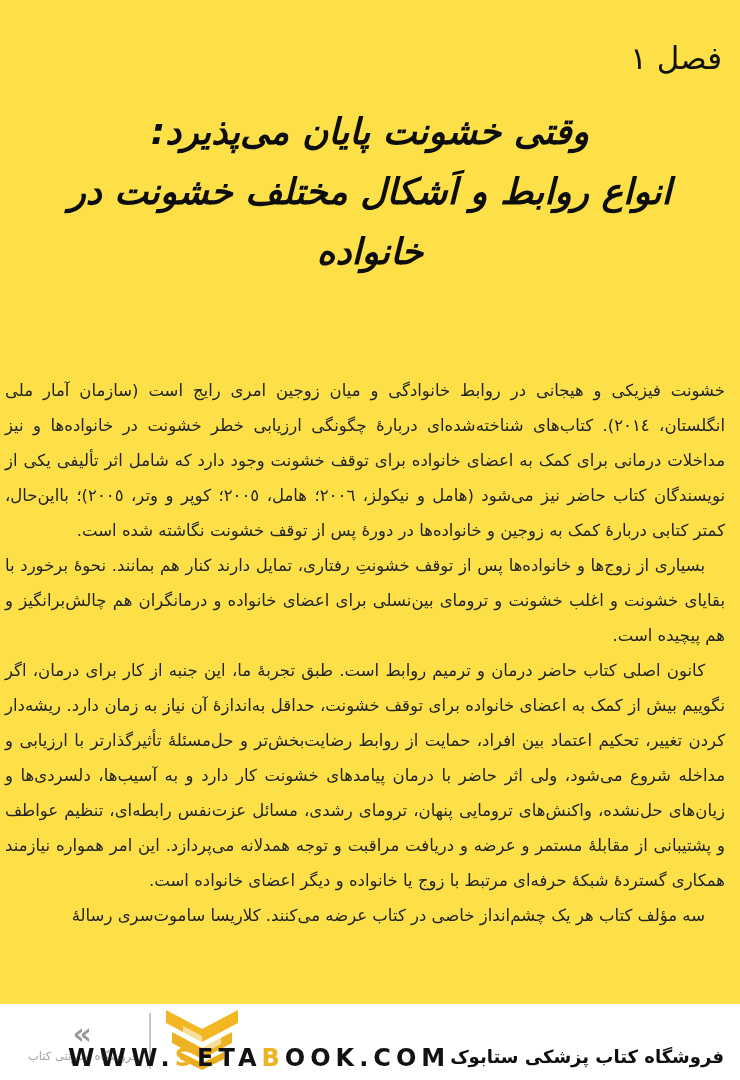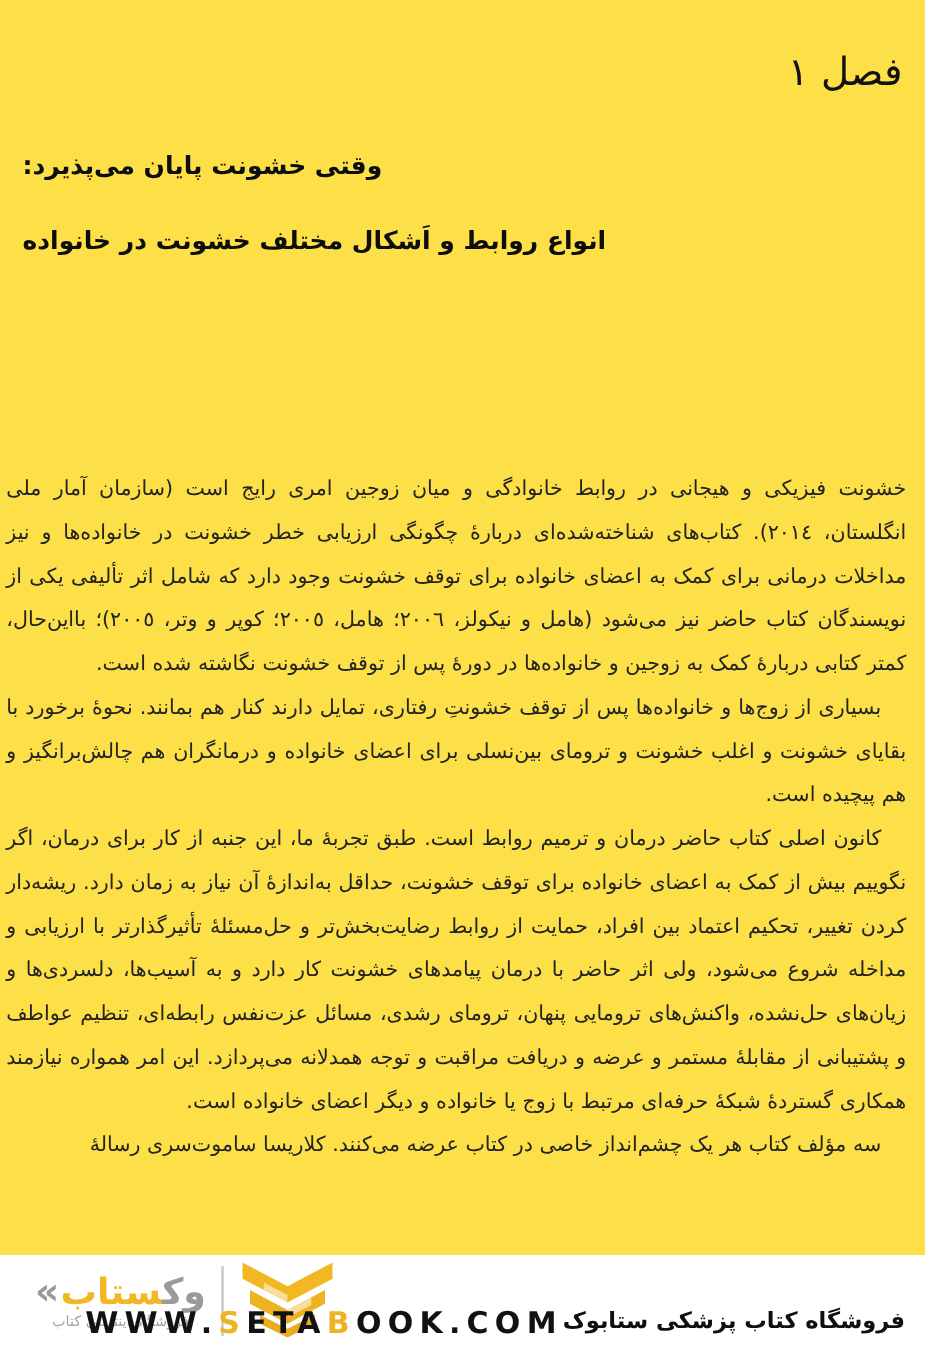--- a/index.html
+++ b/index.html
@@ -19,25 +19,26 @@
     top: 40px; right: 18px; left: 18px;
     text-align: right;
     font-size: 31px;
     font-weight: 400;
     color: #111;
     letter-spacing: 2px;
   }
   .title {
     position: absolute;
     top: 102px; right: 18px; left: 18px;
-    text-align: left;
-    font-size: 20px;
+    text-align: center;
+    font-size: 36px;
     font-weight: 700;
     line-height: 60px;
     color: #0d0d0d;
+    font-style: italic;
   }
   .title span { display: block; }
   .body-text {
     position: absolute;
     top: 373px; right: 15px; left: 5px;
     font-size: 16.5px;
     line-height: 35px;
     text-align: justify;
     color: #232323;
   }
@@ -128,21 +129,20 @@
     <p class="indent">کانون اصلی کتاب حاضر درمان و ترمیم روابط است. طبق تجربهٔ ما، این جنبه از کار برای درمان، اگر نگوییم بیش از کمک به اعضای خانواده برای توقف خشونت، حداقل به‌اندازهٔ آن نیاز به زمان دارد. ریشه‌دار کردن تغییر، تحکیم اعتماد بین افراد، حمایت از روابط رضایت‌بخش‌تر و حل‌مسئلهٔ تأثیرگذارتر با ارزیابی و مداخله شروع می‌شود، ولی اثر حاضر با درمان پیامدهای خشونت کار دارد و به آسیب‌ها، دلسردی‌ها و زیان‌های حل‌نشده، واکنش‌های ترومایی پنهان، ترومای رشدی، مسائل عزت‌نفس رابطه‌ای، تنظیم عواطف و پشتیبانی از مقابلهٔ مستمر و عرضه و دریافت مراقبت و توجه همدلانه می‌پردازد. این امر همواره نیازمند همکاری گستردهٔ شبکهٔ حرفه‌ای مرتبط با زوج یا خانواده و دیگر اعضای خانواده است.</p>
     <p class="indent">سه مؤلف کتاب هر یک چشم‌انداز خاصی در کتاب عرضه می‌کنند. کلاریسا ساموت‌سری رسالهٔ</p>
   </div>
 
   <div class="footer">
 
     <div class="logo">
       <div class="logo-textblock">
         <div class="brand-row">
           <span class="brand-arrow">«</span>
-          <span class="brand-name"><span class="g-gray">وک</span><span class="g-gold">ستاب</span></span>
         </div>
         <div class="tagline">فروشگاه اینترنتی کتاب</div>
       </div>
 
       <div class="divider"></div>
 
       <span>
         <svg class="emblem" viewBox="0 0 78 62" xmlns="http://www.w3.org/2000/svg">
           <path d="M3 2 L39 21 L75 2 L75 15 L39 34 L3 15 Z" fill="#F2B722"></path>
           <path d="M9 24 L39 40 L69 24 L69 35 L39 51 L9 35 Z" fill="#EDB322"></path>

